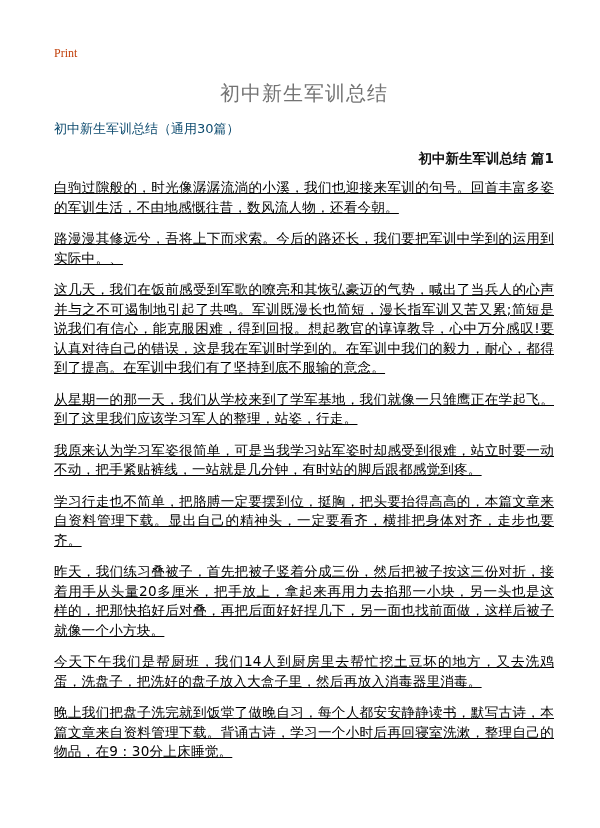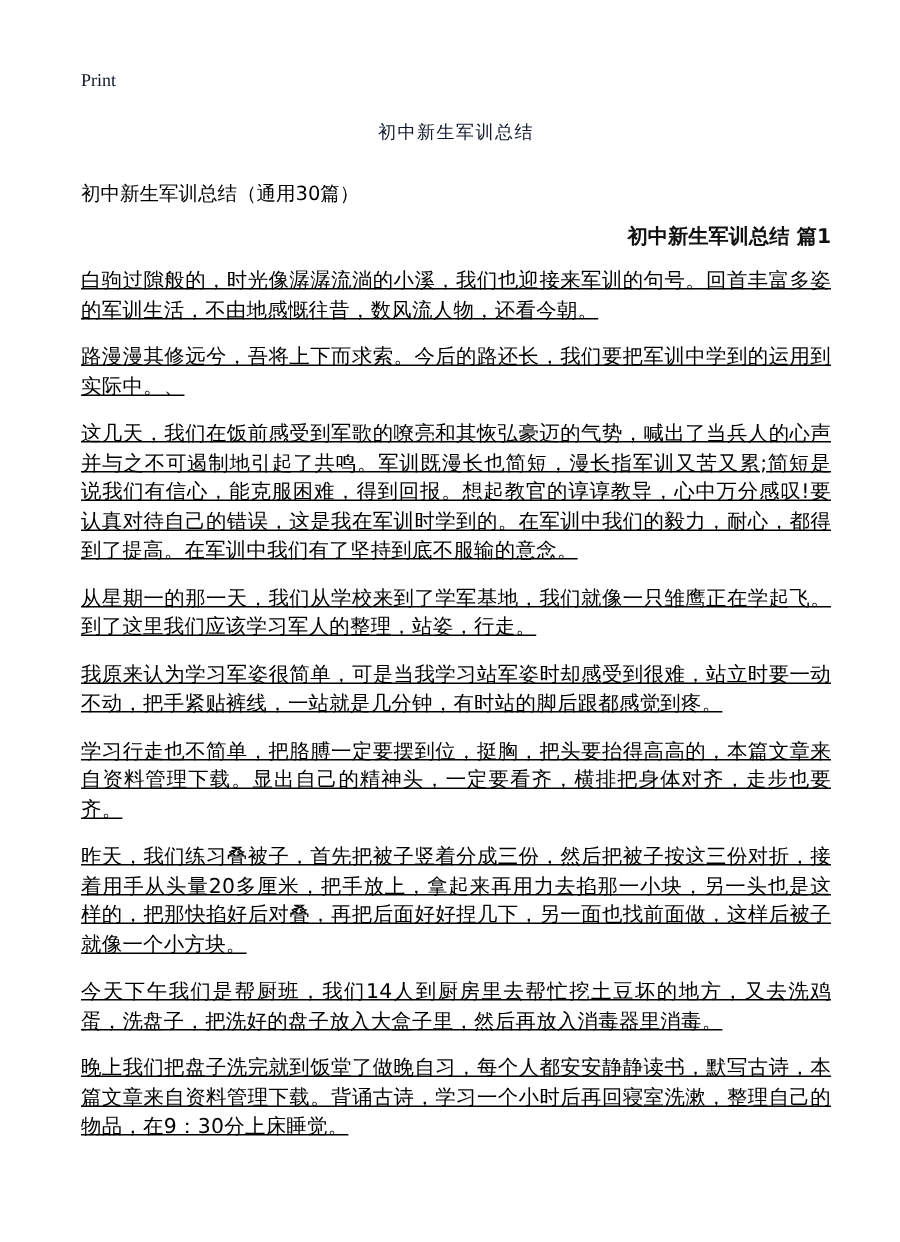--- a/index.html
+++ b/index.html
@@ -3,29 +3,29 @@
   <meta charset="utf-8">
   <style>
     html, body { margin: 0; padding: 0; background: #ffffff; }
     body {
       width: 600px; height: 828px; overflow: hidden; position: relative;
       font-family: "DejaVu Sans", sans-serif; color: #1a1a1a;
     }
     .page { position: absolute; left: 54px; top: 0; width: 500px; }
     .print {
       position: absolute; top: 46px; left: 0;
-      font-family: "Liberation Serif", serif; font-size: 12px; color: #0f172a;
+      font-family: "Liberation Serif", serif; font-size: 12px; color: #c2410c;
     }
     .title {
       position: absolute; top: 80px; left: 0; width: 500px; text-align: center;
-      font-size: 12px; font-weight: normal; color: #0f172a; letter-spacing: 1px;
+      font-size: 20px; font-weight: normal; color: #737373; letter-spacing: 1px;
     }
     .subtitle {
       position: absolute; top: 120px; left: 0;
-      font-size: 13px; color: #000000;
+      font-size: 13px; color: #0c4a6e;
     }
     .flow { position: absolute; top: 148px; left: 0; width: 500px; }
     .sec-head {
       font-size: 13.5px; font-weight: bold; color: #111; margin: 0 0 10px 0; line-height: 20px; text-align: right;
     }
     .para {
       font-size: 13.6px; line-height: 19.5px; margin: 0 0 12px 0; color: #000000;
       text-align: justify; letter-spacing: 0.2px; text-decoration: underline;
     }
   </style>

